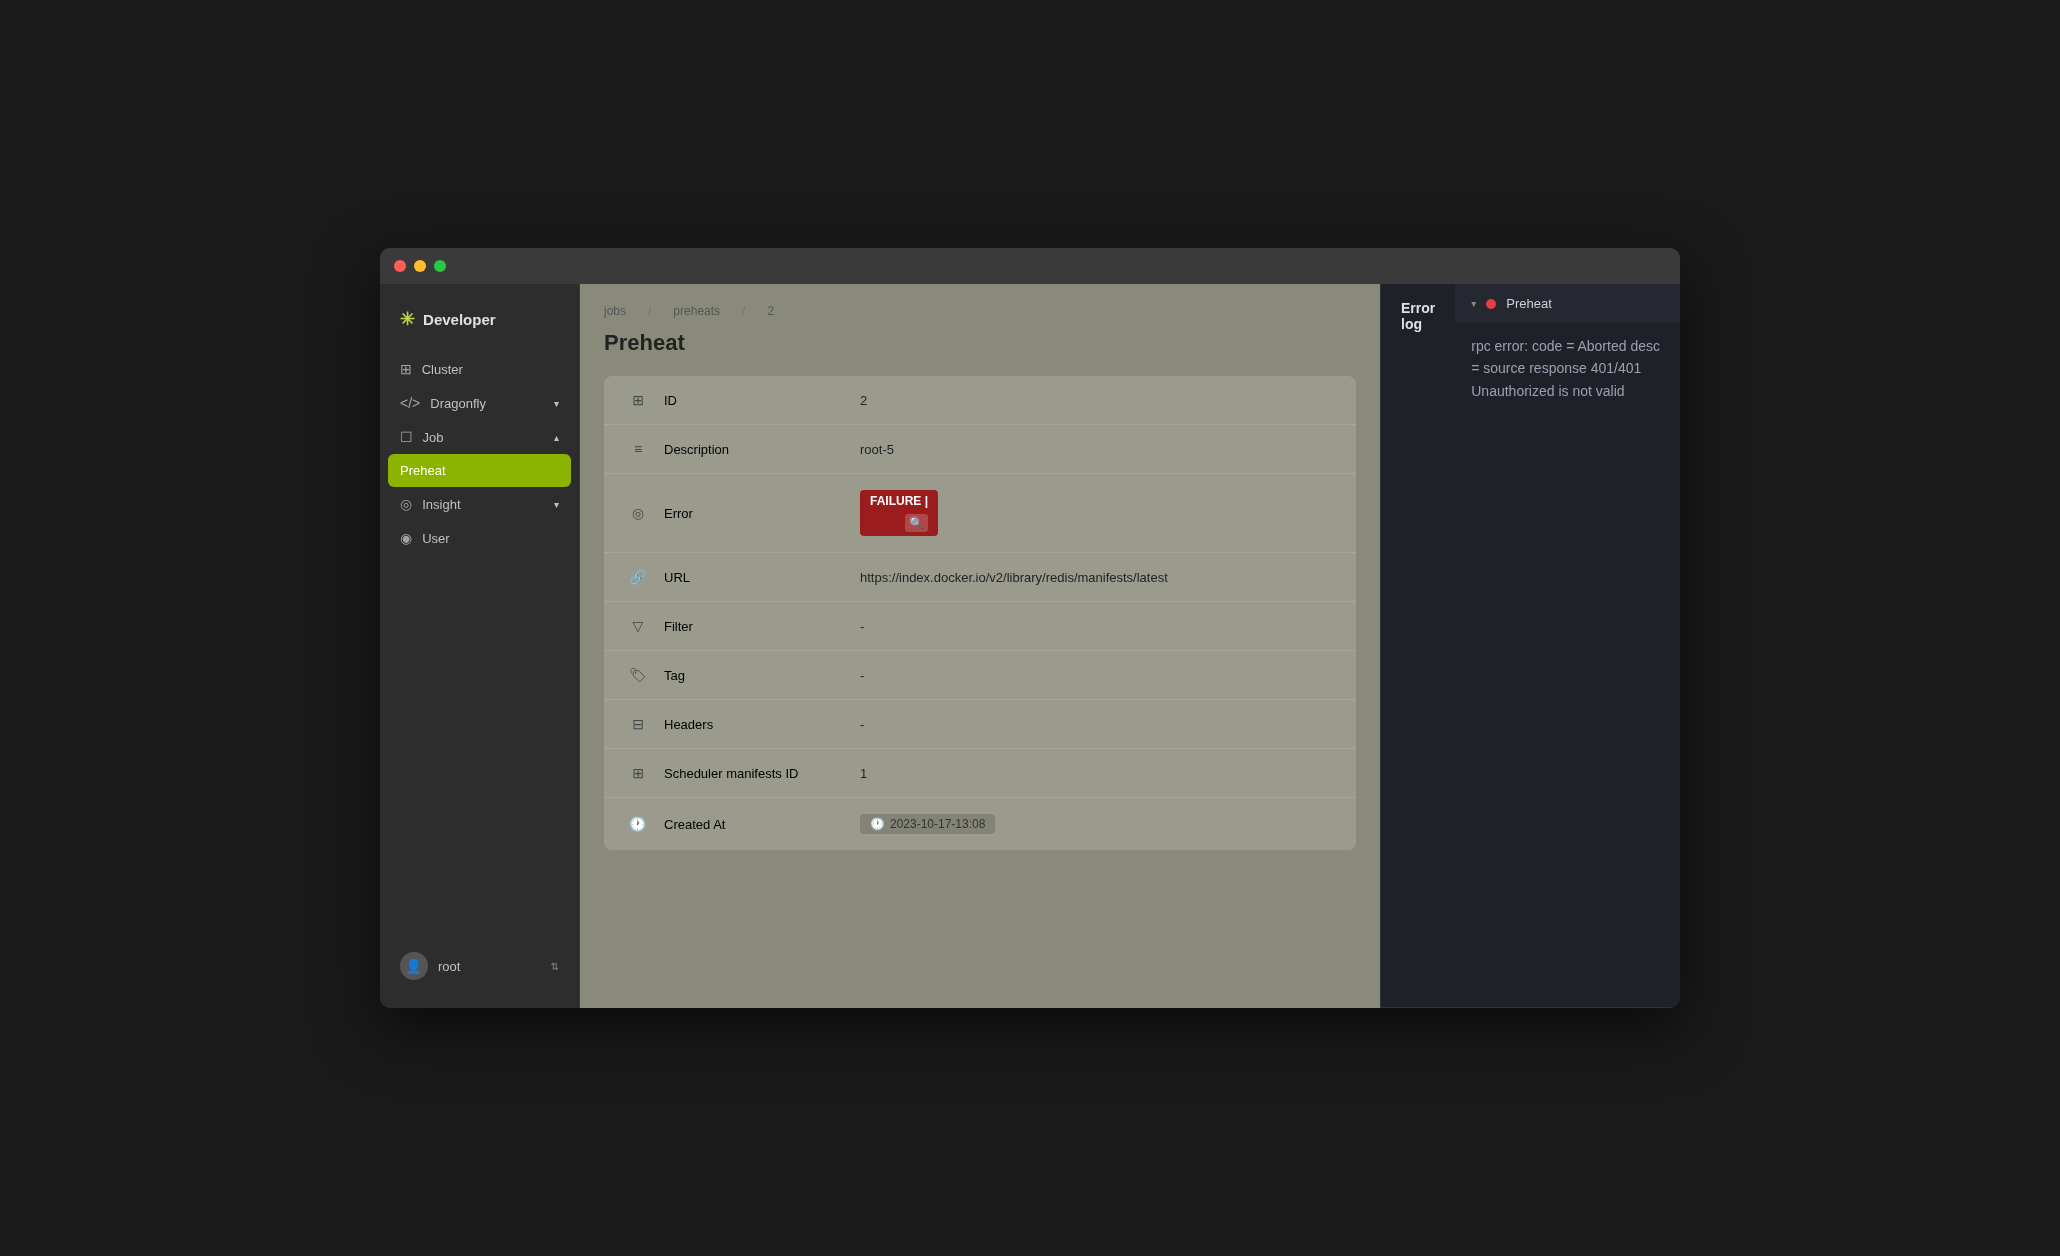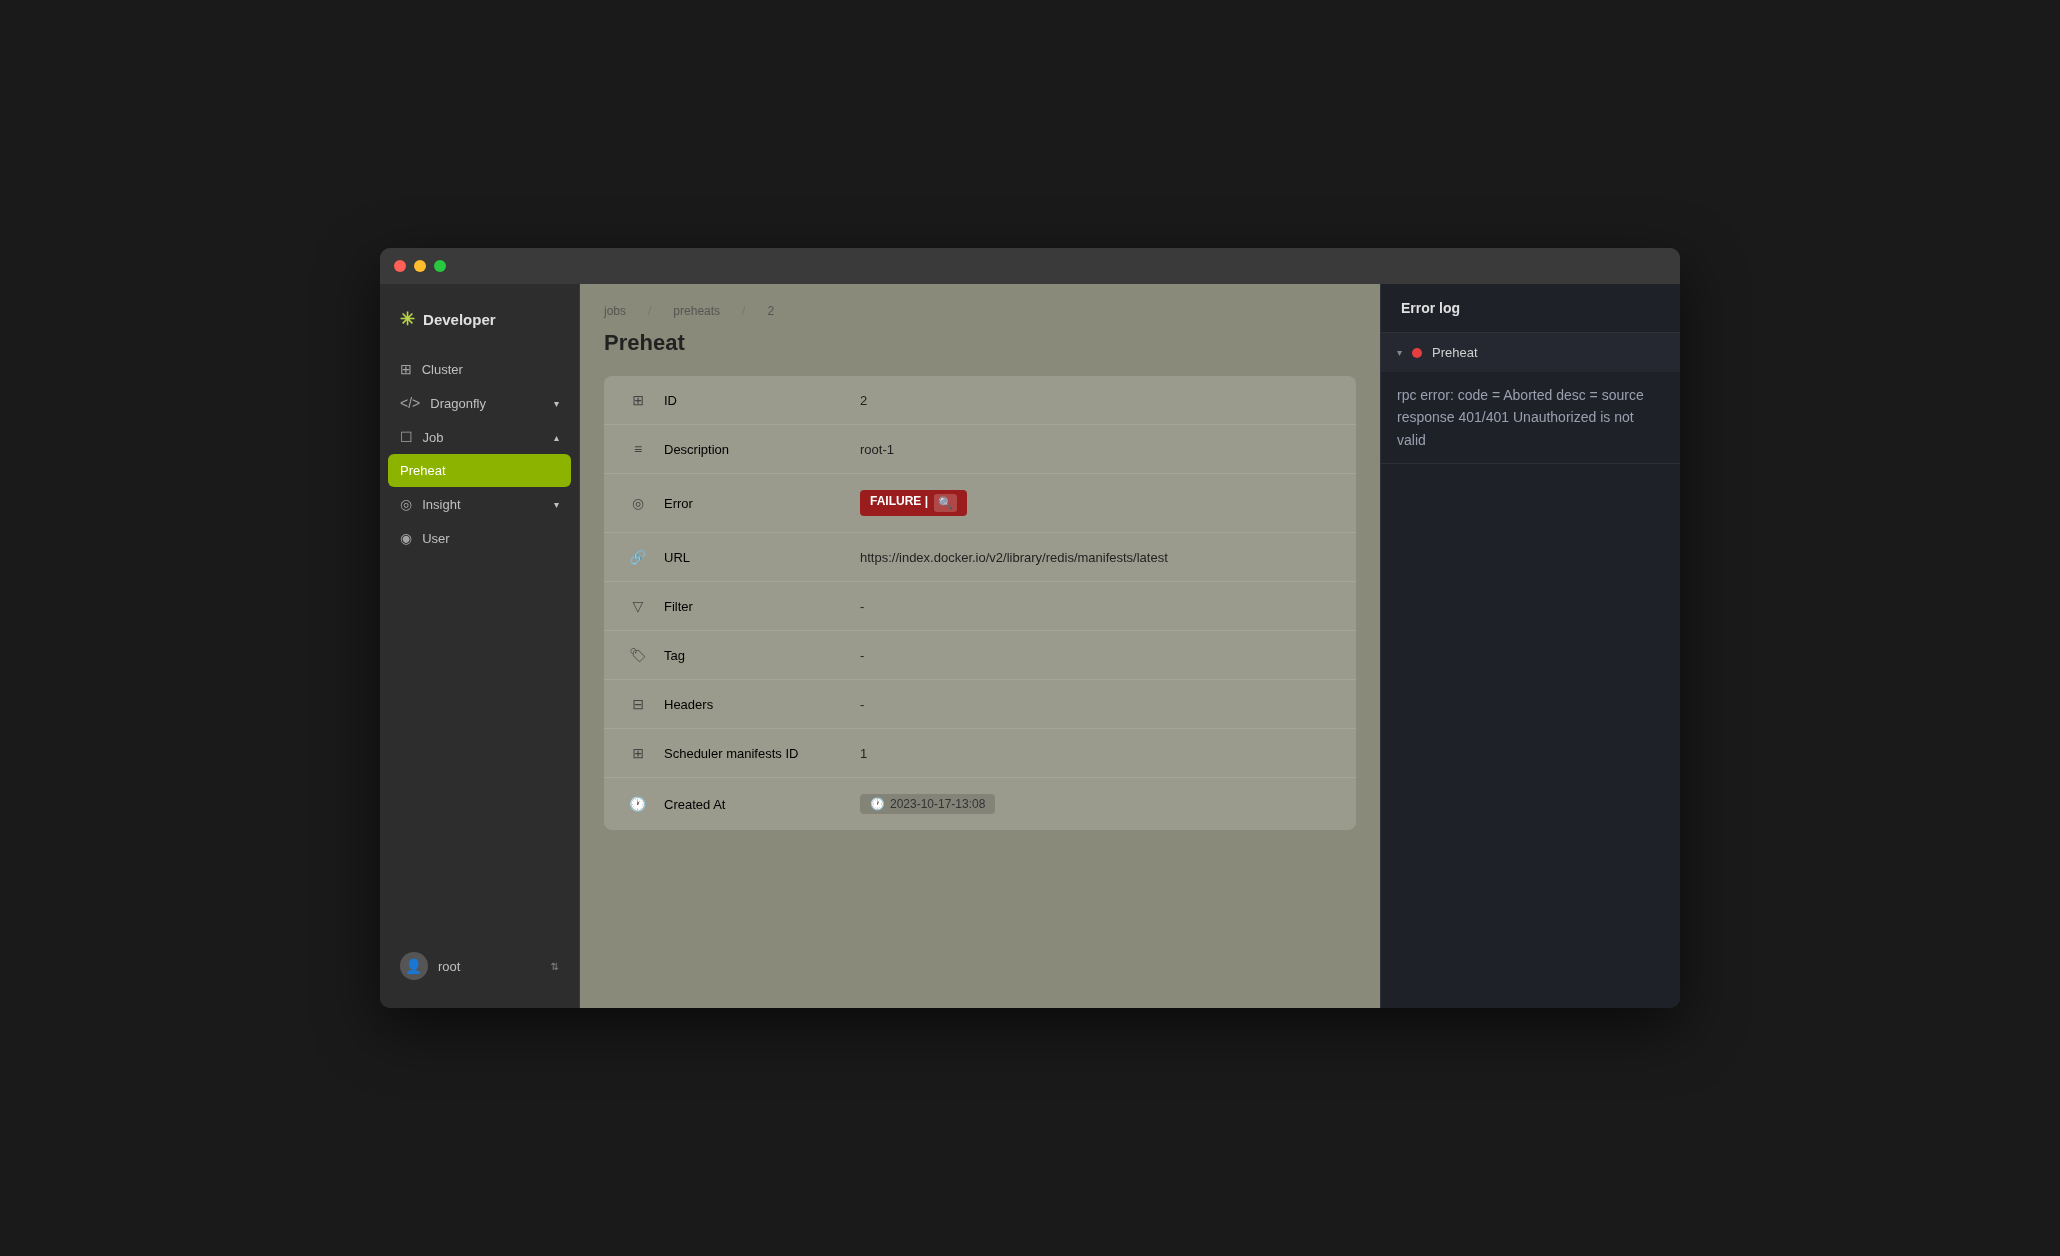--- a/index.html
+++ b/index.html
@@ -167,22 +167,23 @@
       color: #222;
     }
     .status-badge {
       background: #9b1c1c;
       color: #fff;
       padding: 4px 10px;
       border-radius: 4px;
       font-size: 12px;
       font-weight: 600;
       display: inline-flex;
-      align-items: flex-start;
+      align-items: flex-end;
       gap: 6px;
+      flex-direction: column;
     }
     .status-badge .search-btn {
       background: rgba(255,255,255,0.2);
       border: none;
       border-radius: 3px;
       color: #fff;
       cursor: pointer;
       padding: 2px 4px;
       font-size: 12px;
     }
@@ -195,21 +196,20 @@
       display: inline-flex;
       align-items: center;
       gap: 5px;
     }
     
     .error-panel {
       width: 300px;
       background: #1e2128;
       flex-shrink: 0;
       display: flex;
-      flex-direction: column;
       border-left: 1px solid #2e3138;
     }
     .error-panel-header {
       padding: 16px 20px;
       font-size: 14px;
       font-weight: 600;
       color: #e0e0e0;
       border-bottom: 1px solid #2e3138;
     }
     .error-item {
@@ -320,21 +320,21 @@
 
           <div class="detail-row">
             <div class="detail-icon">⊞</div>
             <div class="detail-label">ID</div>
             <div class="detail-value">2</div>
           </div>
 
           <div class="detail-row">
             <div class="detail-icon">≡</div>
             <div class="detail-label">Description</div>
-            <div class="detail-value">root-1</div>
+            <div class="detail-value">root-5</div>
           </div>
 
           <div class="detail-row">
             <div class="detail-icon">◎</div>
             <div class="detail-label">Error</div>
             <div class="detail-value">
               <span class="status-badge">
                 <span>FAILURE |</span>
                 <button class="search-btn">🔍</button>
               </span>

